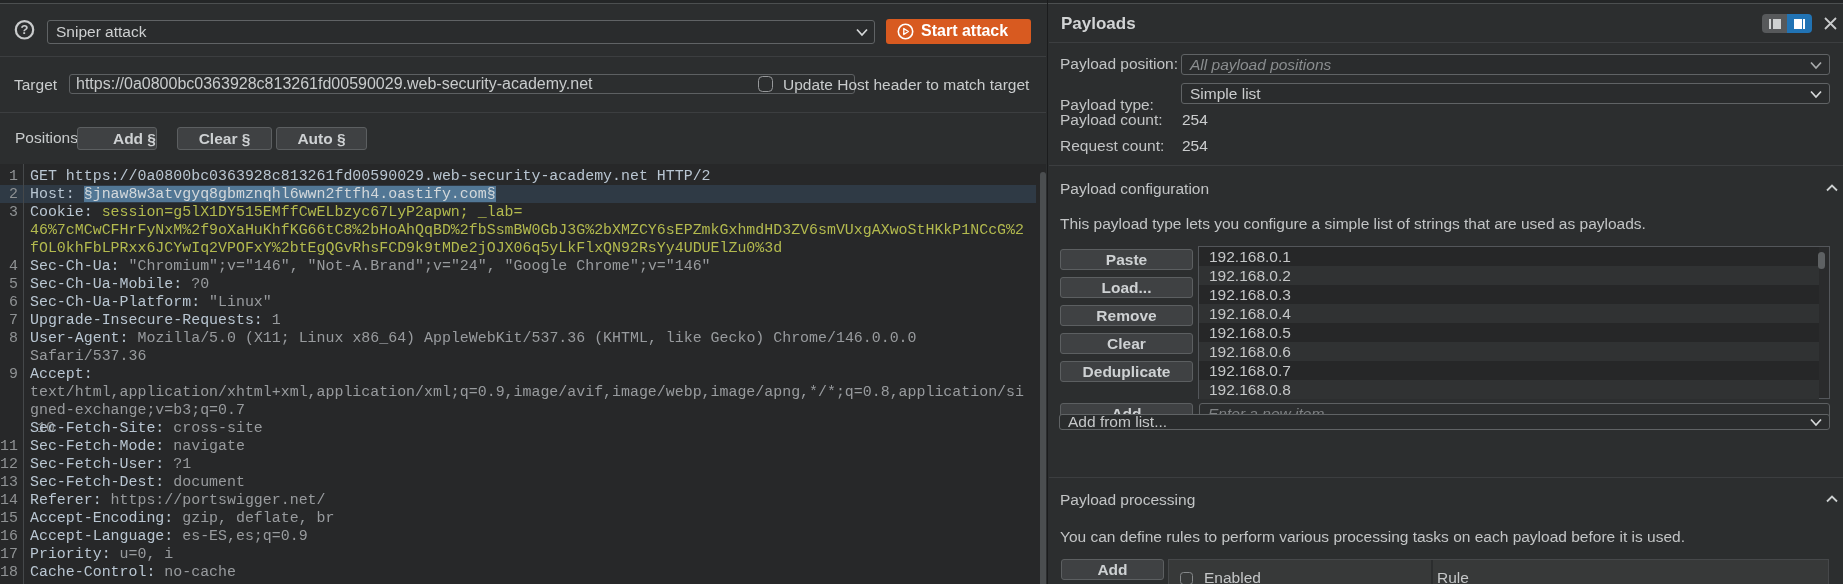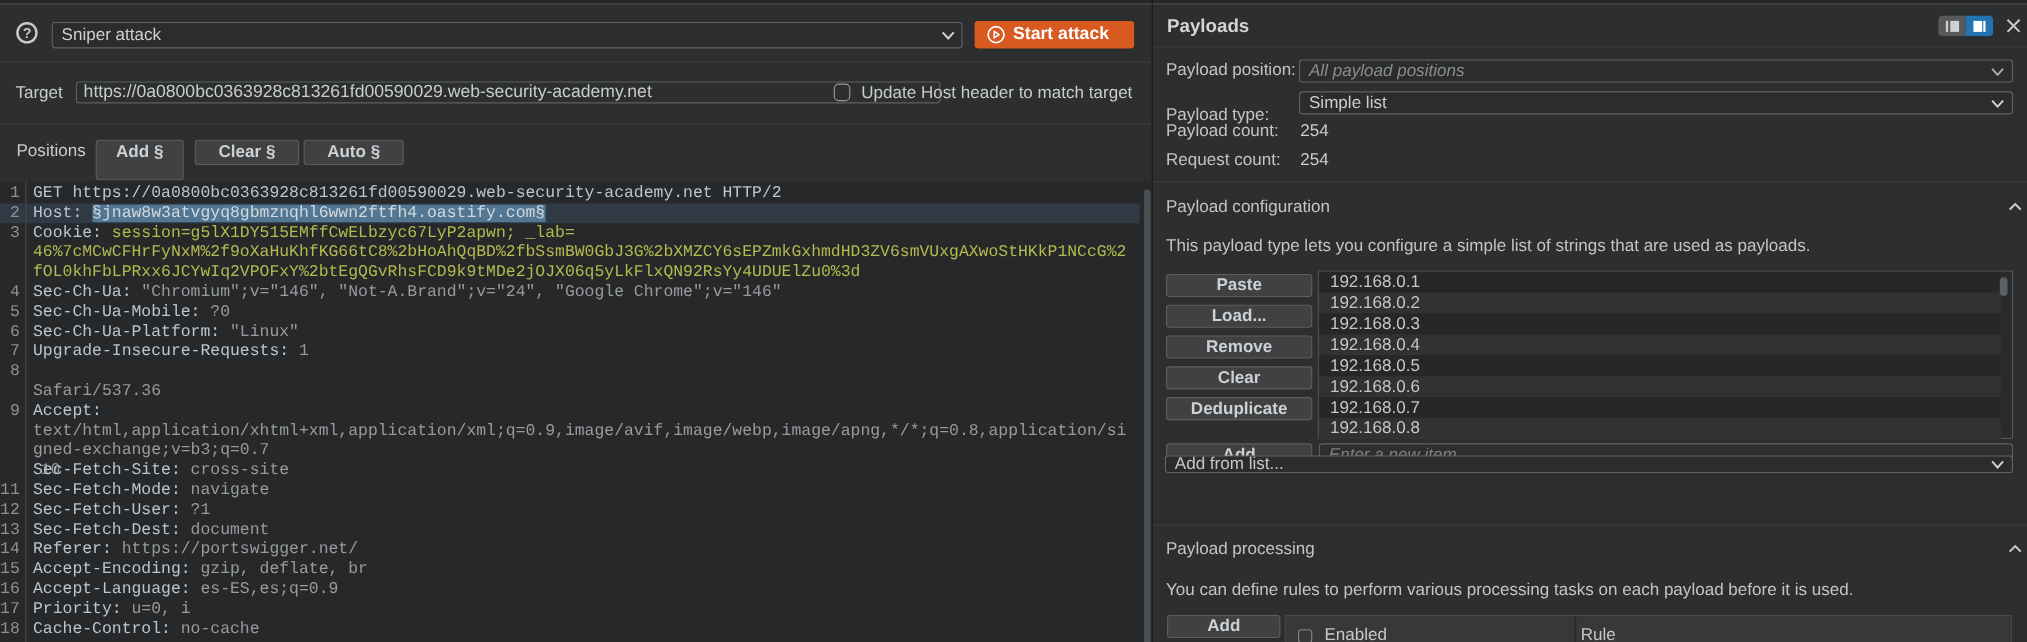--- a/index.html
+++ b/index.html
@@ -50,21 +50,21 @@
 
   <span class="abs" style="left:14px;top:72px;">Target</span>
   <div class="abs" style="left:69px;top:70px;width:786px;height:20px;border:1px solid #5d6062;border-radius:3px;">
     <span class="abs" style="left:6px;top:0;font-size:16px;white-space:nowrap;">https://0a0800bc0363928c813261fd00590029.web-security-academy.net</span>
   </div>
   <div class="abs" style="left:758px;top:72px;width:15px;height:16px;border:1.6px solid #97999b;border-radius:4.5px;"></div>
   <span class="abs" style="left:783px;top:72px;">Update Host header to match target</span>
   <div class="sep" style="left:0;top:108px;width:1046px;"></div>
 
   <span class="abs" style="left:15px;top:125px;">Positions</span>
-  <div class="btn" style="left:87px;top:123px;width:80px;height:37px;line-height:21px;">Add §</div>
+  <div class="btn" style="left:77px;top:123px;width:80px;height:23px;line-height:21px;text-align:right;">Add §</div>
   <div class="btn" style="left:177px;top:123px;width:95px;height:23px;line-height:21px;">Clear §</div>
   <div class="btn" style="left:276px;top:123px;width:91px;height:23px;line-height:21px;">Auto §</div>
 
   <div class="sep" style="left:0;top:160px;width:1046px;background:#45484a;"></div>
   <div class="abs" style="left:0;top:160px;width:1046px;height:420px;background:#272829;" id="editor">
     <div class="abs" style="left:0;top:21px;width:1036px;height:18px;background:#2f3a45;"></div>
     <div class="abs" style="left:23px;top:0;width:1px;height:420px;background:#45484a;"></div>
     <div class="lnum" style="top:3px;">1</div>
     <div class="lnum" style="top:21px;">2</div>
     <div class="lnum" style="top:39px;">3</div>
@@ -85,20 +85,21 @@
     <div class="lnum" style="top:399px;">18</div>
     <div class="erow" style="top:3px;">GET https://0a0800bc0363928c813261fd00590029.web-security-academy.net HTTP/2</div>
     <div class="erow" style="top:21px;">Host: <span class="sel">§jnaw8w3atvgyq8gbmznqhl6wwn2ftfh4.oastify.com§</span></div>
     <div class="erow" style="top:39px;">Cookie: <span class="ol">session=g5lX1DY515EMffCwELbzyc67LyP2apwn; _lab=</span></div>
     <div class="erow ol" style="top:57px;">46%7cMCwCFHrFyNxM%2f9oXaHuKhfKG66tC8%2bHoAhQqBD%2fbSsmBW0GbJ3G%2bXMZCY6sEPZmkGxhmdHD3ZV6smVUxgAXwoStHKkP1NCcG%2</div>
     <div class="erow ol" style="top:75px;">fOL0khFbLPRxx6JCYwIq2VPOFxY%2btEgQGvRhsFCD9k9tMDe2jOJX06q5yLkFlxQN92RsYy4UDUElZu0%3d</div>
     <div class="erow" style="top:93px;">Sec-Ch-Ua: <span class="val">"Chromium";v="146", "Not-A.Brand";v="24", "Google Chrome";v="146"</span></div>
     <div class="erow" style="top:111px;">Sec-Ch-Ua-Mobile: <span class="val">?0</span></div>
     <div class="erow" style="top:129px;">Sec-Ch-Ua-Platform: <span class="val">"Linux"</span></div>
     <div class="erow" style="top:147px;">Upgrade-Insecure-Requests: <span class="val">1</span></div>
+    <div class="erow" style="top:165px;">User-Agent: <span class="val">Mozilla/5.0 (X11; Linux x86_64) AppleWebKit/537.36 (KHTML, like Gecko) Chrome/146.0.0.0</span></div>
     <div class="erow val" style="top:183px;">Safari/537.36</div>
     <div class="erow" style="top:201px;">Accept:</div>
     <div class="erow val" style="top:219px;">text/html,application/xhtml+xml,application/xml;q=0.9,image/avif,image/webp,image/apng,*/*;q=0.8,application/si</div>
     <div class="erow val" style="top:237px;">gned-exchange;v=b3;q=0.7</div>
     <div class="erow" style="top:255px;">Sec-Fetch-Site: <span class="val">cross-site</span></div>
     <div class="erow" style="top:273px;">Sec-Fetch-Mode: <span class="val">navigate</span></div>
     <div class="erow" style="top:291px;">Sec-Fetch-User: <span class="val">?1</span></div>
     <div class="erow" style="top:309px;">Sec-Fetch-Dest: <span class="val">document</span></div>
     <div class="erow" style="top:327px;">Referer: <span class="val">https://portswigger.net/</span></div>
     <div class="erow" style="top:345px;">Accept-Encoding: <span class="val">gzip, deflate, br</span></div>

